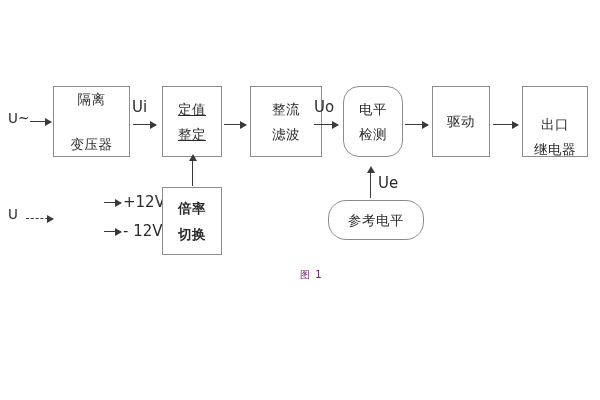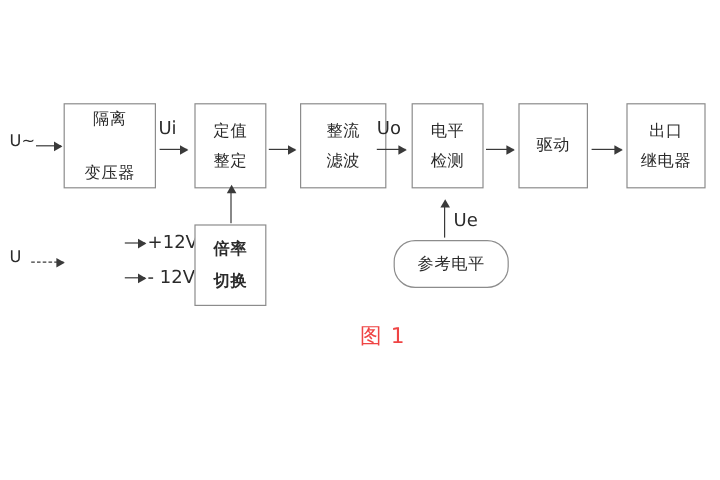--- a/index.html
+++ b/index.html
@@ -51,22 +51,22 @@
     color: #2b2b2b;
     font-size: 13.5px;
     line-height: 1;
     white-space: nowrap;
   }
   .label.sig {
     font-size: 15px;
   }
   .caption {
     position: absolute;
-    color: #ef4444;
-    font-size: 18px;
+    color: #701a75;
+    font-size: 10px;
     white-space: nowrap;
     letter-spacing: 1px;
   }
 
   
   .arrow-r {
     position: absolute;
     height: 1px;
     background: #3a3a3a;
   }
@@ -119,49 +119,49 @@
   <div class="arrow-r" style="left:30px; top:121px; width:21px;"></div>
 
   <div class="block" style="left:53px; top:86px; width:77px; height:71px;gap:19px;">
     <span class="line">隔离</span>
     <span class="line">变压器</span>
   </div>
 
   <div class="label sig" style="left:132px; top:100px;">Ui</div>
   <div class="arrow-r" style="left:133px; top:124px; width:23px;"></div>
 
-  <div class="block" style="left:162px; top:86px; width:60px; height:71px;">
+  <div class="block" style="left:162px; top:86px; width:60px; height:71px;text-decoration:underline;">
     <span class="line">定值</span>
     <span class="line">整定</span>
   </div>
 
   <div class="arrow-r" style="left:224px; top:124px; width:22px;"></div>
 
   <div class="block" style="left:250px; top:86px; width:72px; height:71px;">
     <span class="line">整流</span>
     <span class="line">滤波</span>
   </div>
 
   <div class="label sig" style="left:314px; top:100px;">Uo</div>
   <div class="arrow-r" style="left:314px; top:124px; width:24px;"></div>
 
-  <div class="block" style="left:343px; top:86px; width:60px; height:71px;">
+  <div class="block" style="left:343px; top:86px; width:60px; height:71px;border-radius:16px;">
     <span class="line">电平</span>
     <span class="line">检测</span>
   </div>
 
   <div class="arrow-r" style="left:405px; top:124px; width:23px;"></div>
 
   <div class="block single" style="left:432px; top:86px; width:58px; height:71px;">
     <span class="line">驱动</span>
   </div>
 
   <div class="arrow-r" style="left:493px; top:124px; width:25px;"></div>
 
-  <div class="block" style="left:522px; top:86px; width:66px; height:71px;">
+  <div class="block" style="left:522px; top:86px; width:66px; height:71px;justify-content:flex-end;">
     <span class="line">出口</span>
     <span class="line">继电器</span>
   </div>
 
   <div class="label" style="left:8px; top:208px;">U</div>
 
   <div class="arrow-r dashed" style="left:26px; top:218px; width:27px;"></div>
 
 
   <div class="arrow-r" style="left:104px; top:202px; width:17px;"></div>

